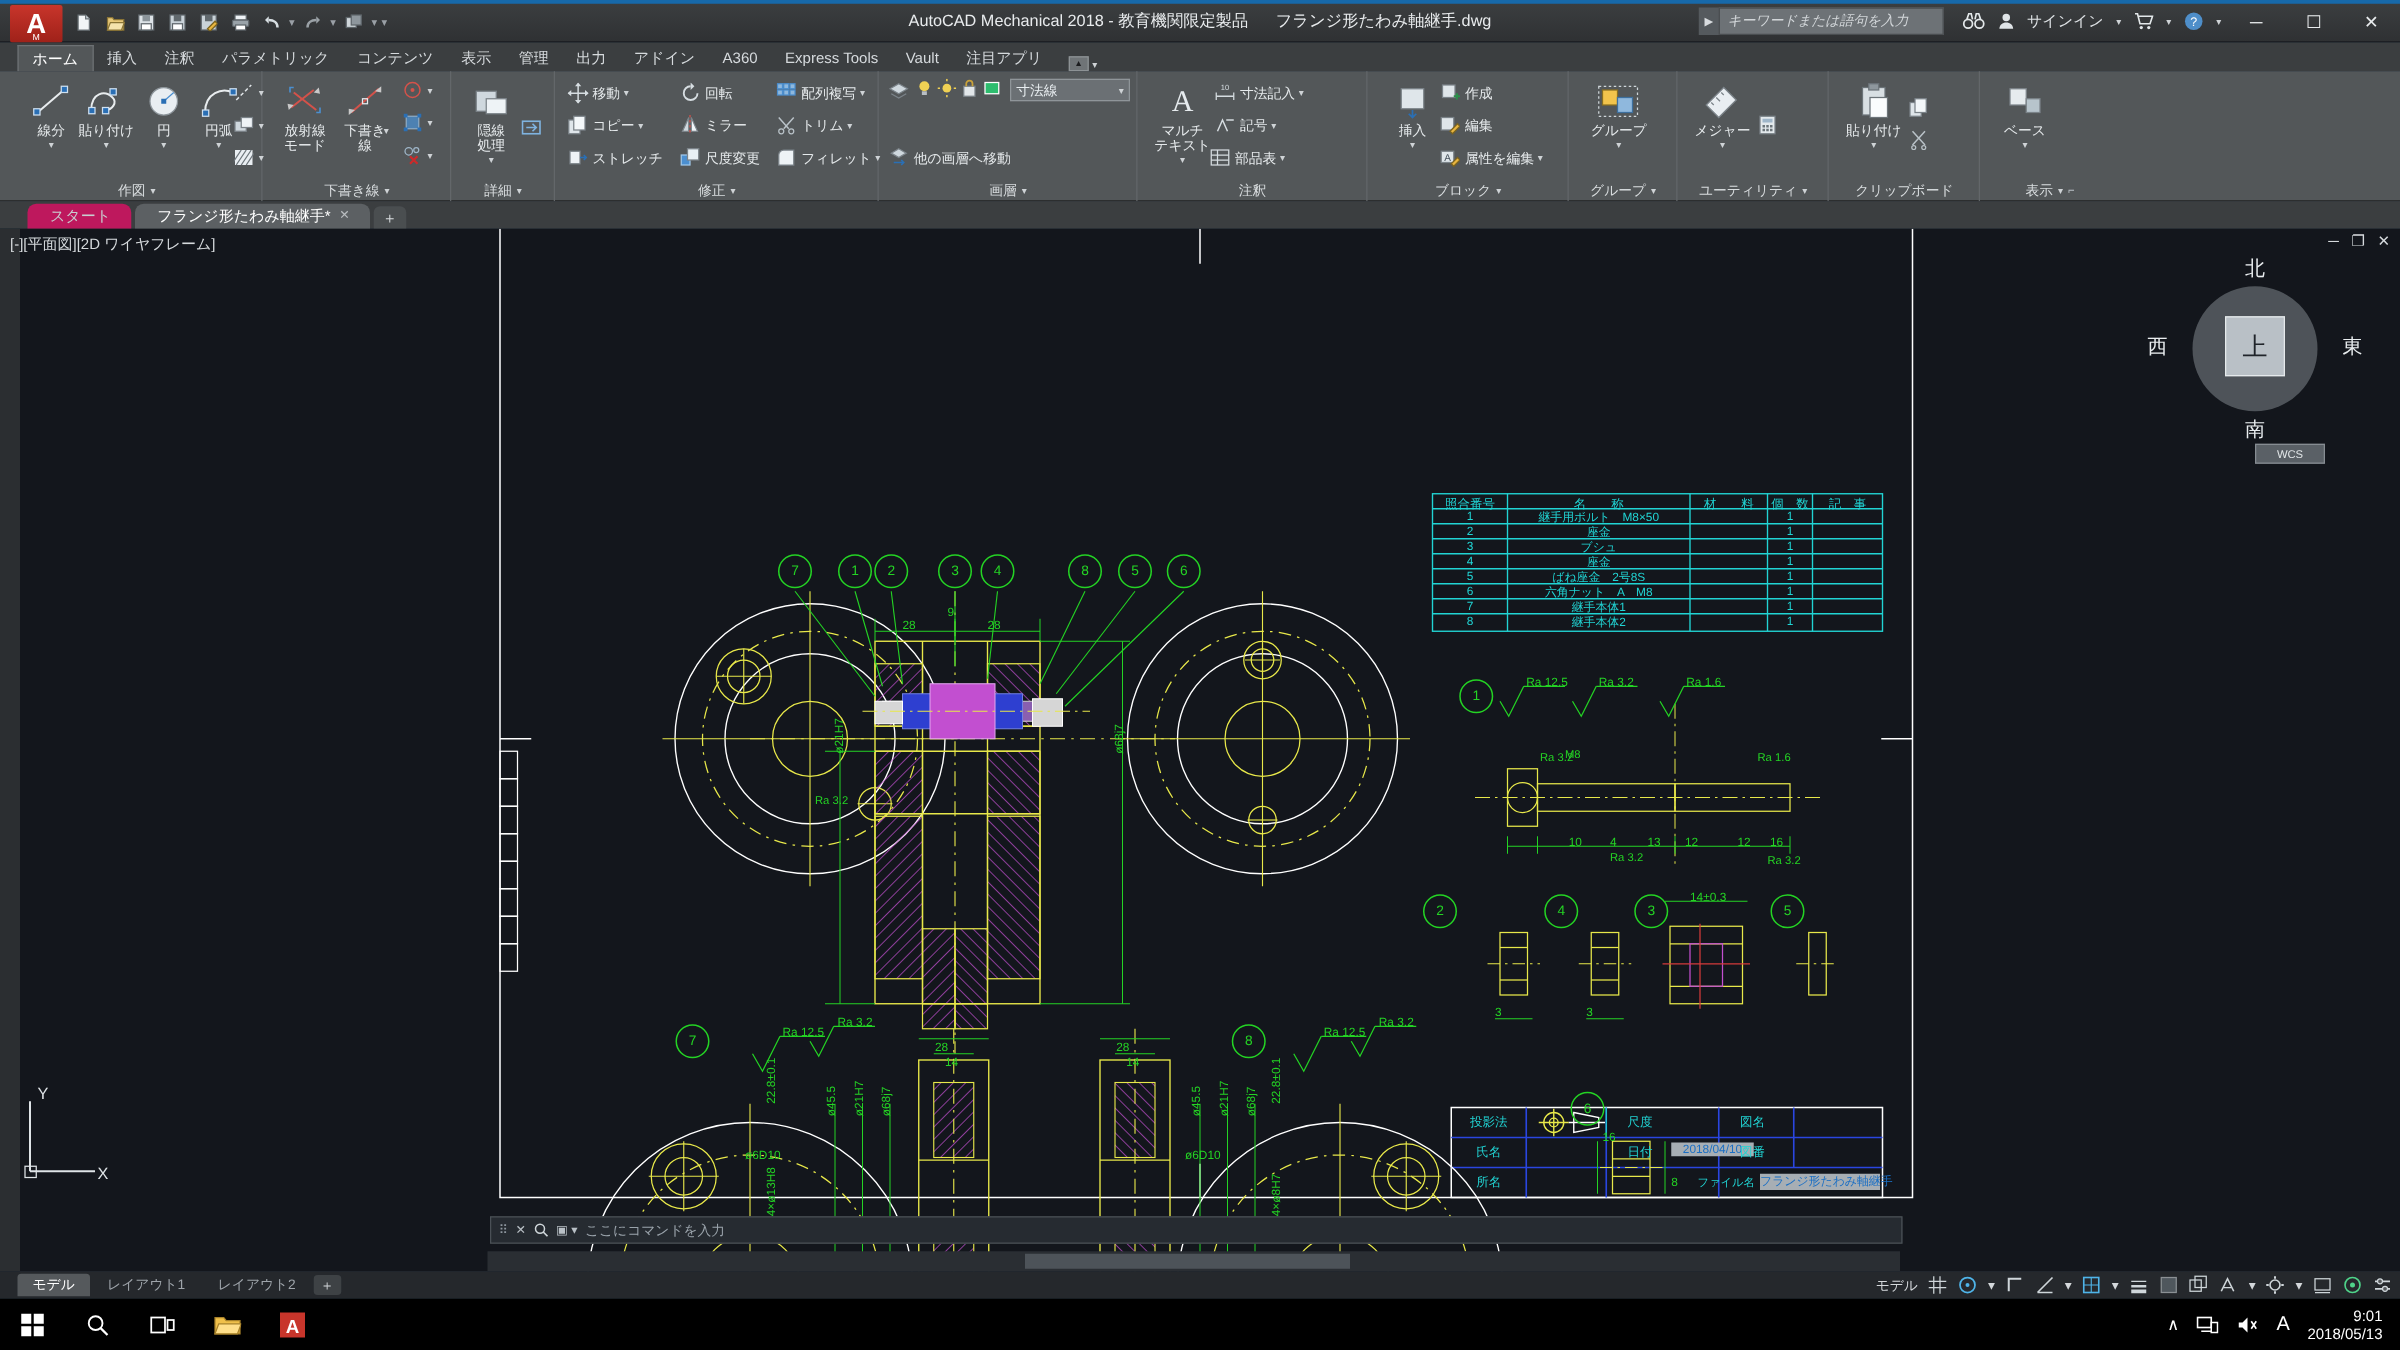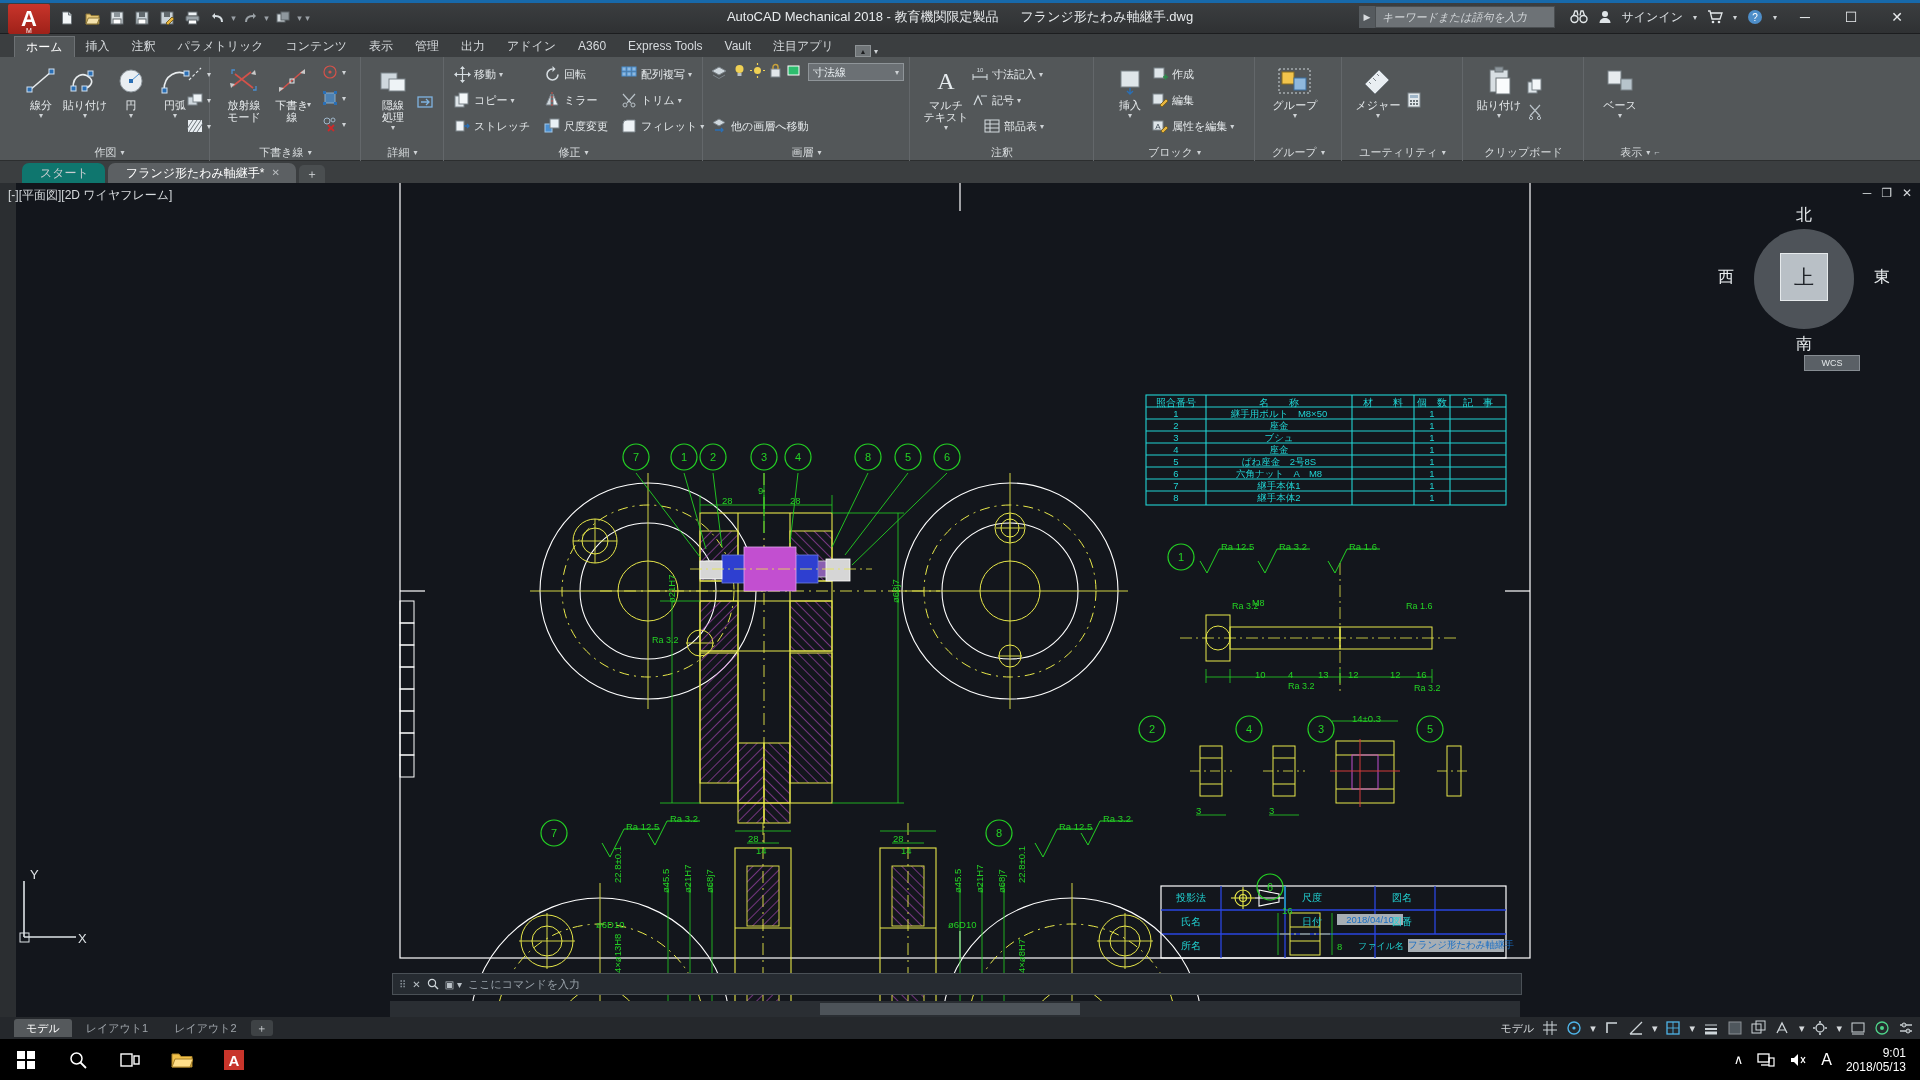--- a/index.html
+++ b/index.html
@@ -57,21 +57,21 @@
   .smbtn{position:absolute;display:flex;align-items:center;gap:3px;color:#e6eaec;font-size:11px;
     height:22px;white-space:nowrap;}
   .smbtn .ic{width:18px;height:18px;display:flex;align-items:center;justify-content:center;}
   .cv{display:block;}
   .caret{font-size:8px;color:#cfd3d6;}
 
   
   .doctabs{position:absolute;left:0;top:161px;width:1920px;height:22px;background:#3b3e40;
     display:flex;align-items:flex-end;padding-left:22px;}
   .dtab{height:20px;padding:0 16px 0 18px;color:#c9cdd0;font-size:12px;line-height:20px;
-    background:#0f766e;border-radius:7px 7px 0 0;margin-right:3px;display:flex;align-items:center;gap:7px;}
+    background:#be185d;border-radius:7px 7px 0 0;margin-right:3px;display:flex;align-items:center;gap:7px;}
   .dtab.active{background:#5c6063;color:#ffffff;}
   .dtab .x{font-size:10px;color:#b9bdc0;}
   .dtab-plus{width:26px;height:18px;background:#4a4e50;border-radius:5px 5px 0 0;
     color:#d8dcde;font-size:12px;display:flex;align-items:center;justify-content:center;}
 
   
   .canvas{position:absolute;left:0;top:183px;width:1920px;height:834px;background:#13161c;
     overflow:hidden;}
   .vplabel{position:absolute;left:8px;top:4px;color:#d6dadd;font-size:12px;}
   .vp-ctrl{position:absolute;right:8px;top:3px;display:flex;gap:10px;color:#d6dadd;font-size:12px;}
@@ -638,21 +638,21 @@
       </div>
       <div class="smbtn" style="left:60px;top:30px;">
         <span class="ic">
             <svg class="cv" width="16" height="16" viewBox="0 0 16 16">
               <path d="M2 13l4-9 4 9M9 4h6" fill="none" stroke="#d6dde1" stroke-width="1.2"></path>
             </svg>
           </span>
         <span>記号</span>
         <span class="caret">▾</span>
       </div>
-      <div class="smbtn" style="left:72px;top:56px;">
+      <div class="smbtn" style="left:56px;top:56px;">
         <span class="ic">
             <svg class="cv" width="16" height="16" viewBox="0 0 16 16">
               <rect x="1" y="2" width="14" height="12" fill="none" stroke="#d6dde1"></rect>
               <line x1="1" y1="6" x2="15" y2="6" stroke="#d6dde1"></line>
               <line x1="1" y1="10" x2="15" y2="10" stroke="#d6dde1"></line>
               <line x1="6" y1="2" x2="6" y2="14" stroke="#d6dde1"></line>
             </svg>
           </span>
         <span>部品表</span>
         <span class="caret">▾</span>

